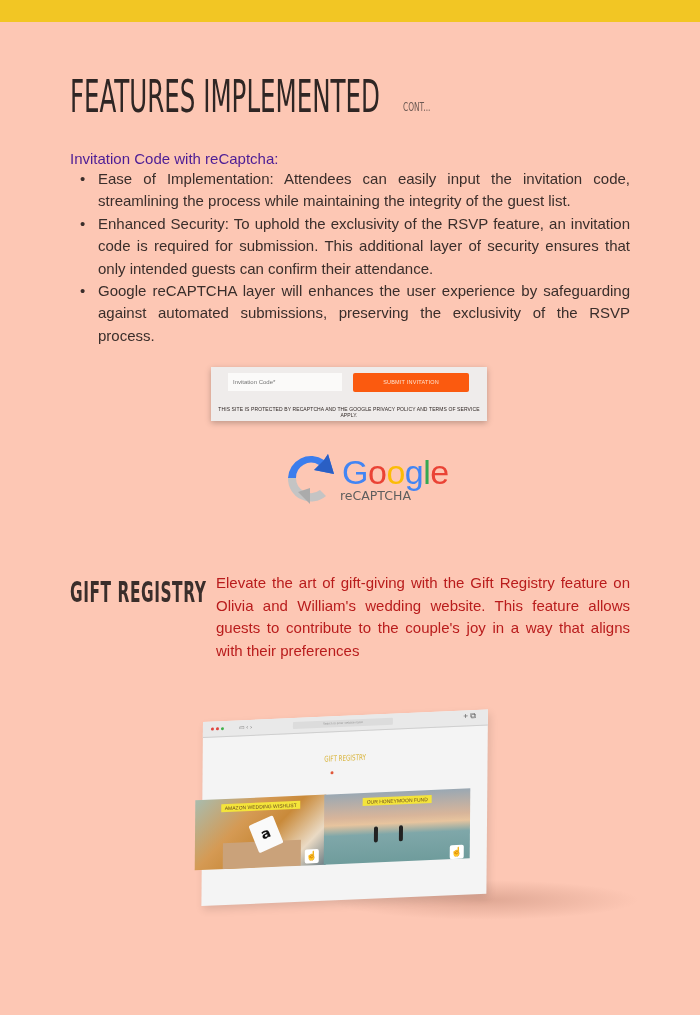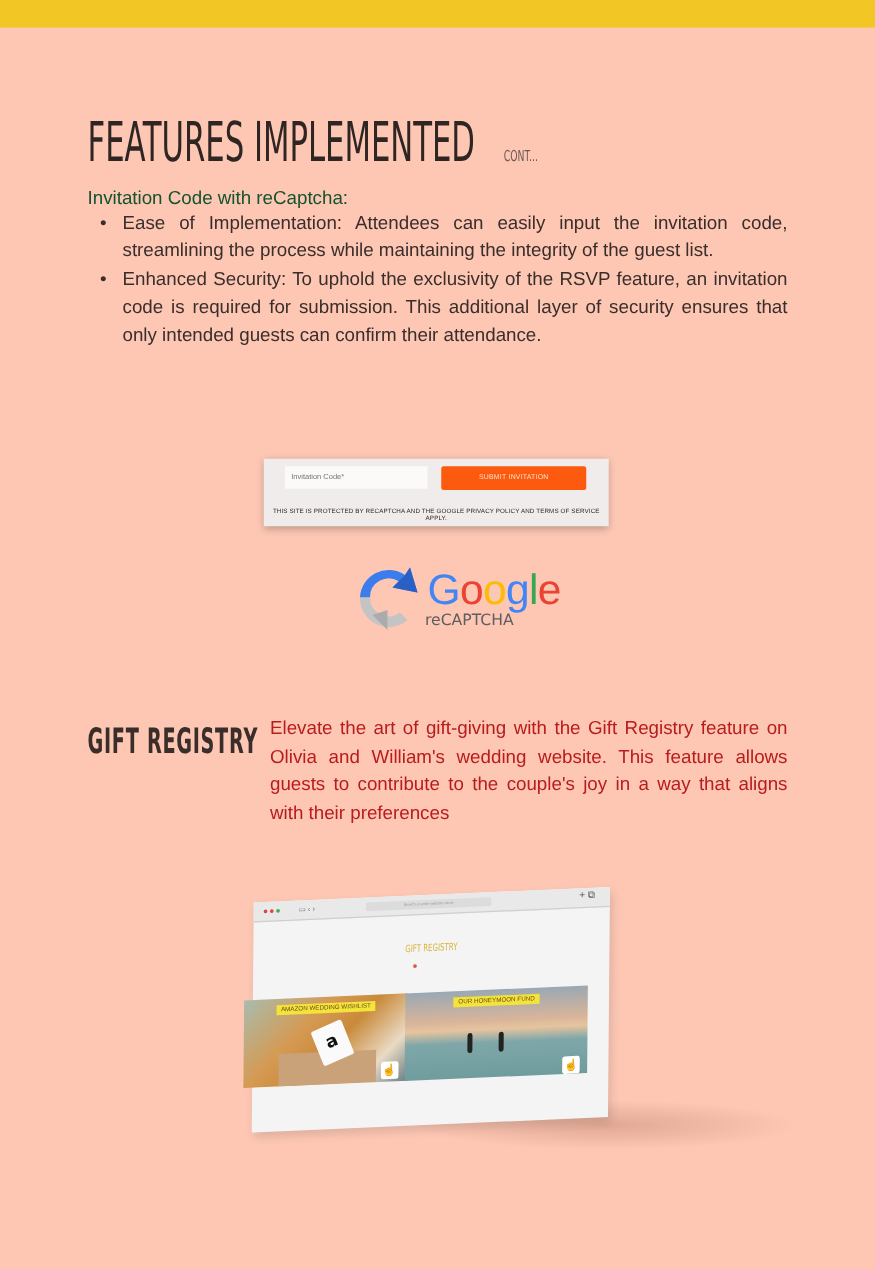--- a/index.html
+++ b/index.html
@@ -1,24 +1,24 @@
 <!DOCTYPE html>
 <html><head>
 <meta charset="utf-8">
 <style>
   * { box-sizing: border-box; margin: 0; padding: 0; }
   html, body { width: 700px; height: 1015px; overflow: hidden; }
   body { background: #fdc7b4; font-family: "Liberation Sans", sans-serif; color: #3a2e2b; position: relative; }
   .topbar { position: absolute; left: 0; top: 0; width: 700px; height: 22px; background: #f2c624; }
 
-  .title-row { position: absolute; left: 70px; top: 72px; display: flex; align-items: center; margin-top: 18px; }
+  .title-row { position: absolute; left: 70px; top: 72px; display: flex; align-items: center; }
   .title { font-family: "DejaVu Sans Condensed", "DejaVu Sans", sans-serif; font-size: 44px; font-weight: 400; letter-spacing: 0px; color: #2f2624; transform: scaleX(0.62); transform-origin: left bottom; white-space: nowrap; text-transform: uppercase; line-height: 50px; }
   .title-cont { position: absolute; left: 333px; top: 28px; font-family: "DejaVu Sans", sans-serif; font-size: 12px; color: #6d5a54; transform: scaleX(0.62); transform-origin: left bottom; text-transform: uppercase; white-space: nowrap; }
 
-  .intro { position: absolute; left: 70px; top: 148px; width: 560px; font-family: "Liberation Sans", sans-serif; font-size: 15px; line-height: 22.5px; color: #14532d; }
+  .intro { position: absolute; left: 70px; top: 148px; width: 560px; font-family: "Liberation Sans", sans-serif; font-size: 15px; line-height: 22.5px; color: #4c1d95; }
   .bullets { position: absolute; left: 98px; top: 168px; width: 532px; list-style: none; font-size: 15px; line-height: 22.4px; color: #3a2e2b; }
   .bullets li { position: relative; text-align: justify; margin-bottom: 0; }
   .bullets li::before { content: "•"; position: absolute; left: -18px; top: 0; }
 
   .rsvp-card { position: absolute; left: 211px; top: 367px; width: 276px; height: 54px; background: #efeceb; box-shadow: 0 2px 6px rgba(0,0,0,0.25); }
   .rsvp-input { position: absolute; left: 17px; top: 6px; width: 114px; height: 18px; background: #fbfaf9; border: none; font-size: 6px; color: #999; padding-left: 5px; line-height: 18px; }
   .rsvp-submit { position: absolute; left: 142px; top: 6px; width: 116px; height: 19px; background: #fb5a0f; border-radius: 2px; color: #fde2cf; font-size: 5.5px; text-align: center; line-height: 19px; text-transform: uppercase; letter-spacing: 0.2px; }
   .rsvp-note { position: absolute; left: 0; top: 39px; width: 276px; text-align: center; font-size: 5px; color: #2f2624; text-transform: uppercase; letter-spacing: 0.1px; }
 
   .recaptcha-logo { position: absolute; left: 280px; top: 448px; width: 160px; height: 62px; }
@@ -53,20 +53,21 @@
 
 <div class="title-row">
   <h1 class="title">Features Implemented</h1>
   <span class="title-cont">cont...</span>
 </div>
 
 <p class="intro">Invitation Code with reCaptcha:</p>
 <ul class="bullets">
   <li>Ease of Implementation: Attendees can easily input the invitation code, streamlining the process while maintaining the integrity of the guest list.</li>
   <li>Enhanced Security: To uphold the exclusivity of the RSVP feature, an invitation code is required for submission. This additional layer of security ensures that only intended guests can confirm their attendance.</li>
+  <li>Google reCAPTCHA layer will enhances the user experience by safeguarding against automated submissions, preserving the exclusivity of the RSVP process.</li>
 </ul>
 
 <div class="rsvp-card">
   <input class="rsvp-input" placeholder="Invitation Code*" style="">
   <div class="rsvp-submit">Submit Invitation</div>
   <div class="rsvp-note">This site is protected by reCAPTCHA and the Google Privacy Policy and Terms of Service apply.</div>
 </div>
 
 <div class="recaptcha-logo">
   <svg width="62" height="62" viewBox="0 0 62 62" style="position:absolute;left:0;top:0;">

